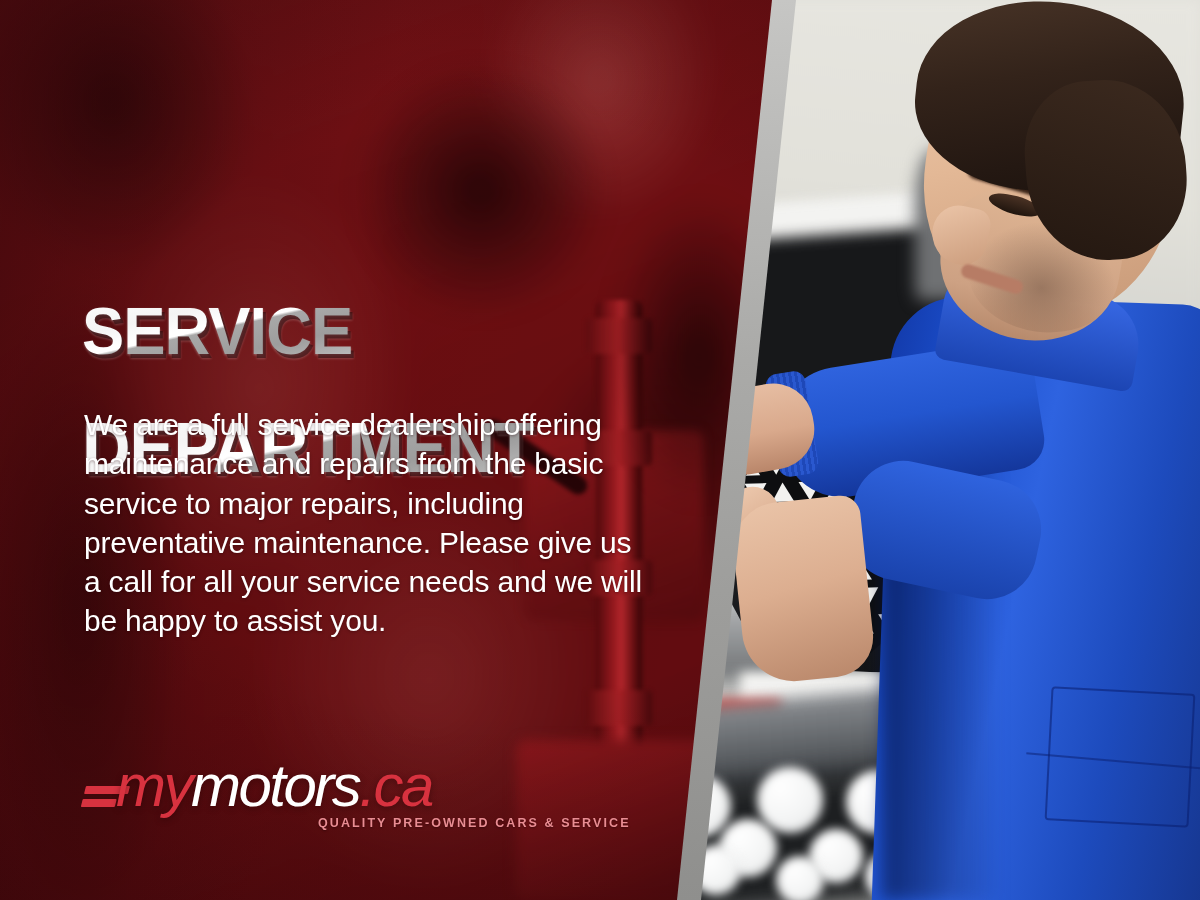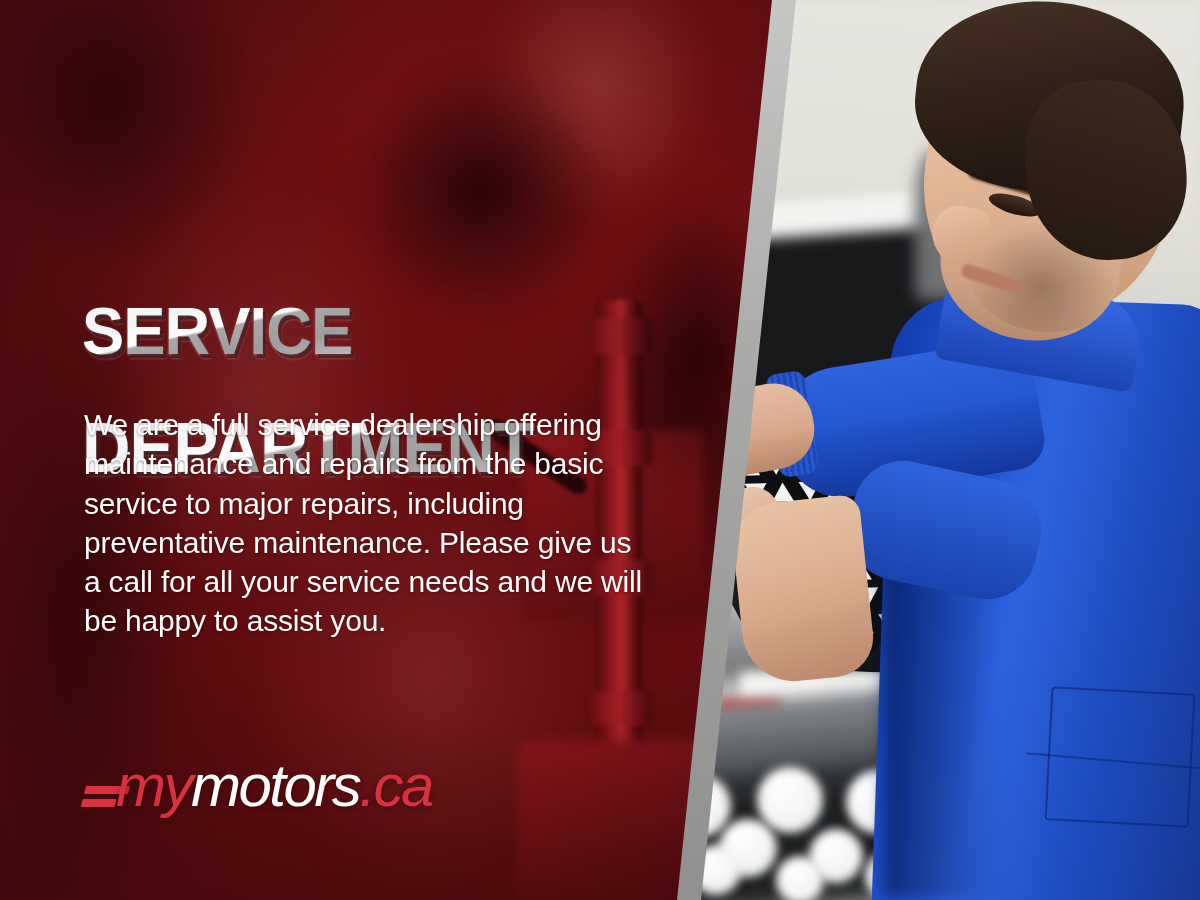--- a/index.html
+++ b/index.html
@@ -676,20 +676,21 @@
       </h1>
 
       <p class="body-copy">We are a full service dealership offering maintenance and repairs from the basic service to major repairs, including preventative maintenance. Please give us a call for all your service needs and we will be happy to assist you.</p>
 
       <div class="logo">
         <span class="logo-speed">
           <i class="b1"></i>
             <i class="b2"></i>
         </span>
         <span class="logo-word"><span class="logo-my">my</span><span class="logo-mo">motors</span><span class="logo-dot">.</span><span class="logo-ca">ca</span></span>
+        <span class="logo-tag">QUALITY PRE-OWNED CARS &amp; SERVICE</span>
       </div>
 
     </div>
   </div>
 
   <div class="divider"></div>
 
 </div>
 
 </body></html>

